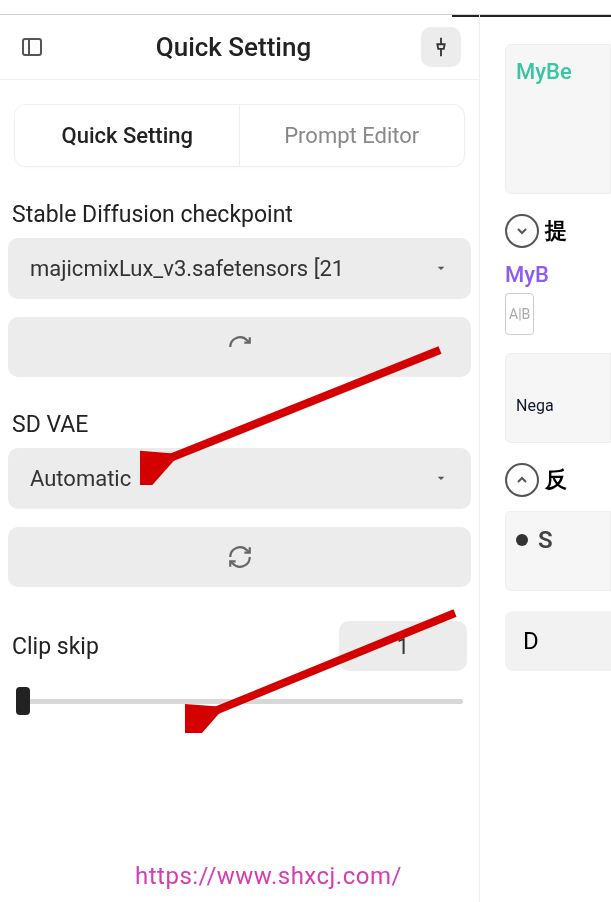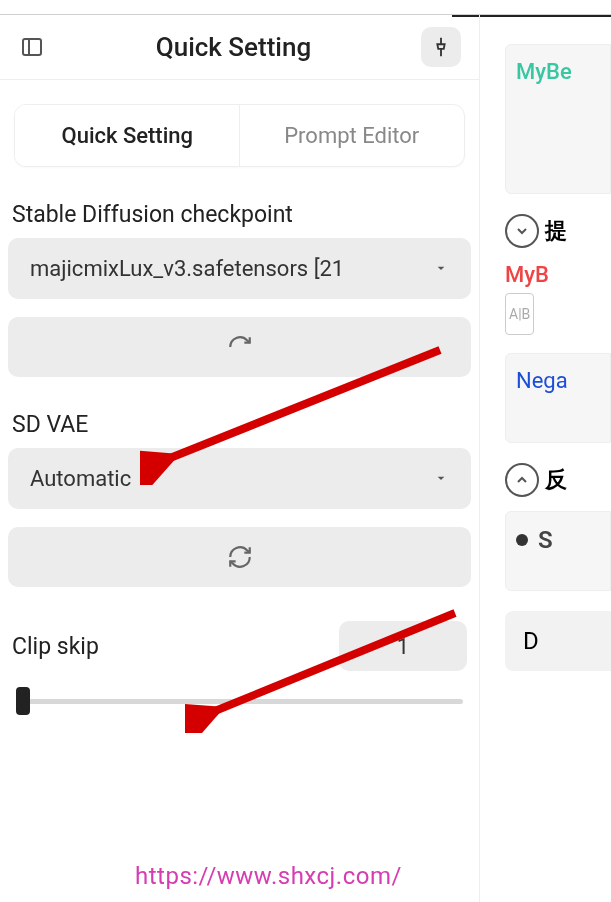--- a/index.html
+++ b/index.html
@@ -184,21 +184,21 @@
     margin-bottom: 20px;
     font-size: 22px;
     color: #444;
   }
   .r-green { color: #39c6a3; font-weight: 500; font-size: 22px; margin-bottom: 60px;}
   .r-chev-row { display: flex; align-items: center; gap: 6px; font-size: 22px; margin-bottom: 14px; }
   .r-chev-row .chev-circle {
     width: 34px; height: 34px; border: 2px solid #555; border-radius: 50%;
     display: flex; align-items: center; justify-content: center; color: #555;
   }
-  .r-neg { color: #1d4ed8; font-size: 22px; }
+  .r-neg { color: #0f172a; font-size: 16px; margin-top: 28px; }
   .r-dot-row { display: flex; align-items: center; gap: 10px; font-size: 24px; font-weight: 600;}
   .r-dot { width: 12px; height: 12px; background: #333; border-radius: 50%; }
   .r-ab-icon { color: #aaa; font-size: 14px; border: 1px solid #ccc; border-radius: 4px; padding: 12px 3px; display:inline-block; margin-top:6px;}
   .r-sam { font-size: 24px; color: #222; margin: 28px 0 18px 0;}
   .r-d-box { background: #f2f2f2; border-radius: 8px 0 0 8px; padding: 16px 0 16px 18px; font-size: 24px;}
   
   .arrow {
     position: absolute;
     pointer-events: none;
   }
@@ -311,21 +311,21 @@
   <div style="margin:18px 0 12px 0;">
     <div class="r-chev-row">
       <span class="chev-circle">
         <svg width="16" height="16" viewBox="0 0 24 24" fill="none" stroke="currentColor" stroke-width="3">
             <polyline points="6 9 12 15 18 9"></polyline>
           </svg>
       </span>
       <span style="font-weight:600;">提</span>
     </div>
   </div>
-  <div style="color:#ef4444; font-size:22px; font-weight:500;">MyB</div>
+  <div style="color:#8b5cf6; font-size:22px; font-weight:500;">MyB</div>
   <div class="r-ab-icon">A|B</div>
 
   <div class="r-card" style="margin-top:18px; height:90px;">
     <div class="r-neg">Nega</div>
   </div>
 
   <div style="margin:14px 0 8px 0;">
     <div class="r-chev-row">
       <span class="chev-circle">
         <svg width="16" height="16" viewBox="0 0 24 24" fill="none" stroke="currentColor" stroke-width="3">

